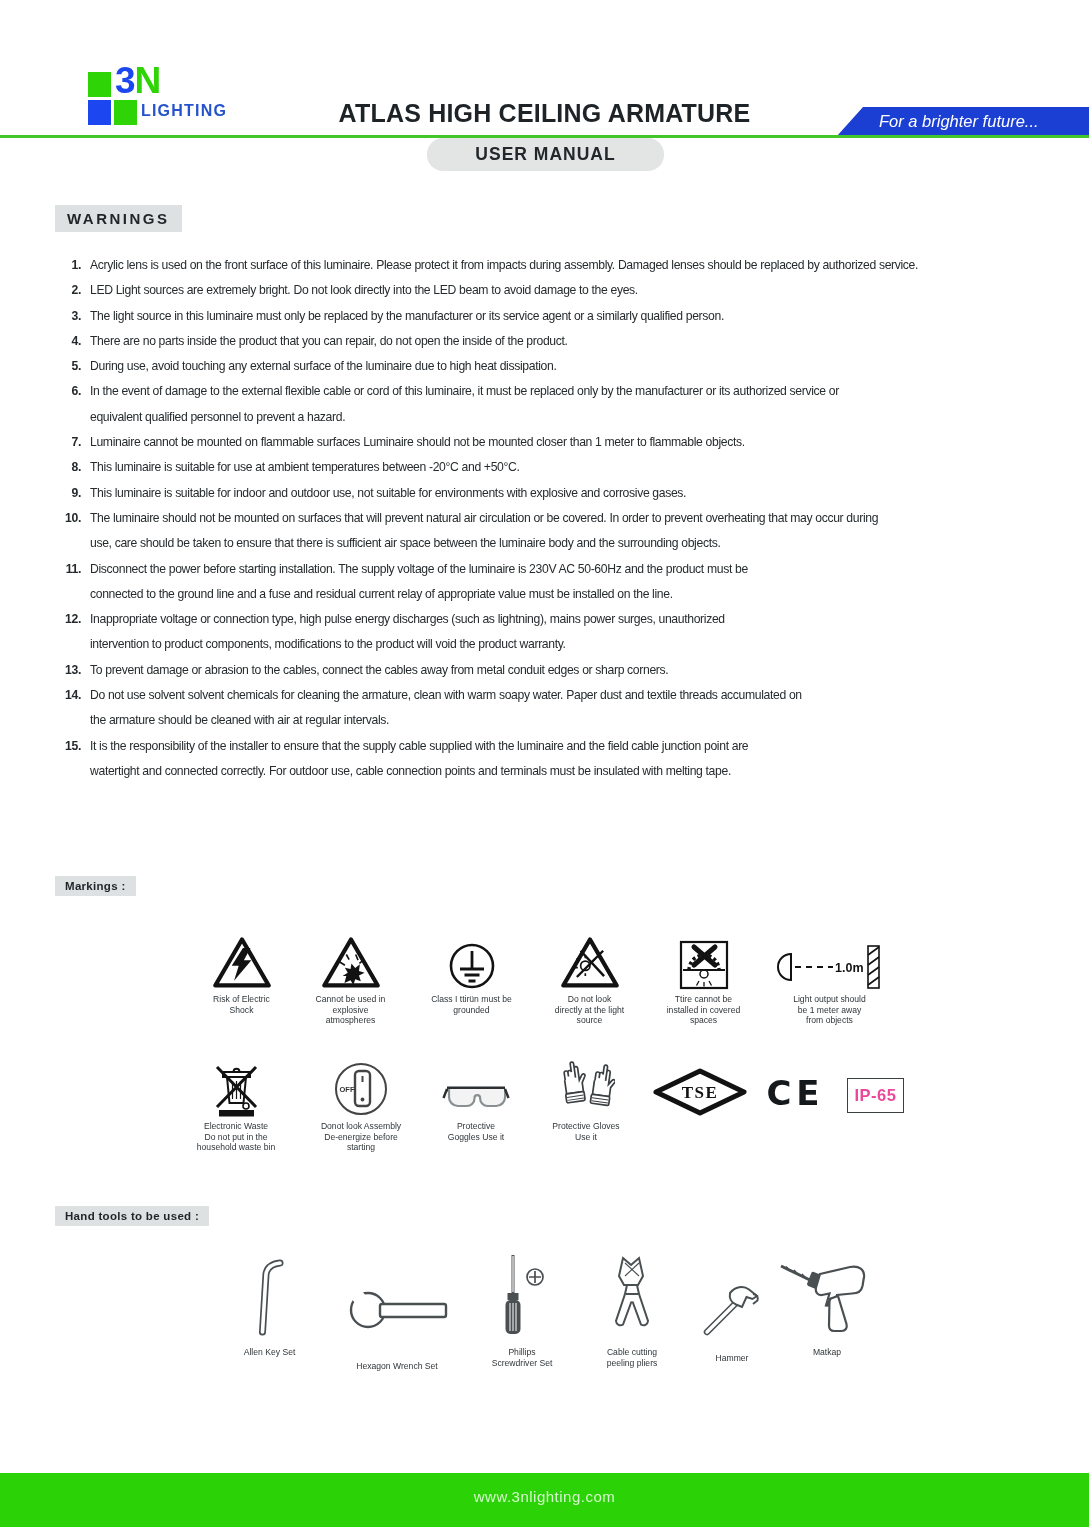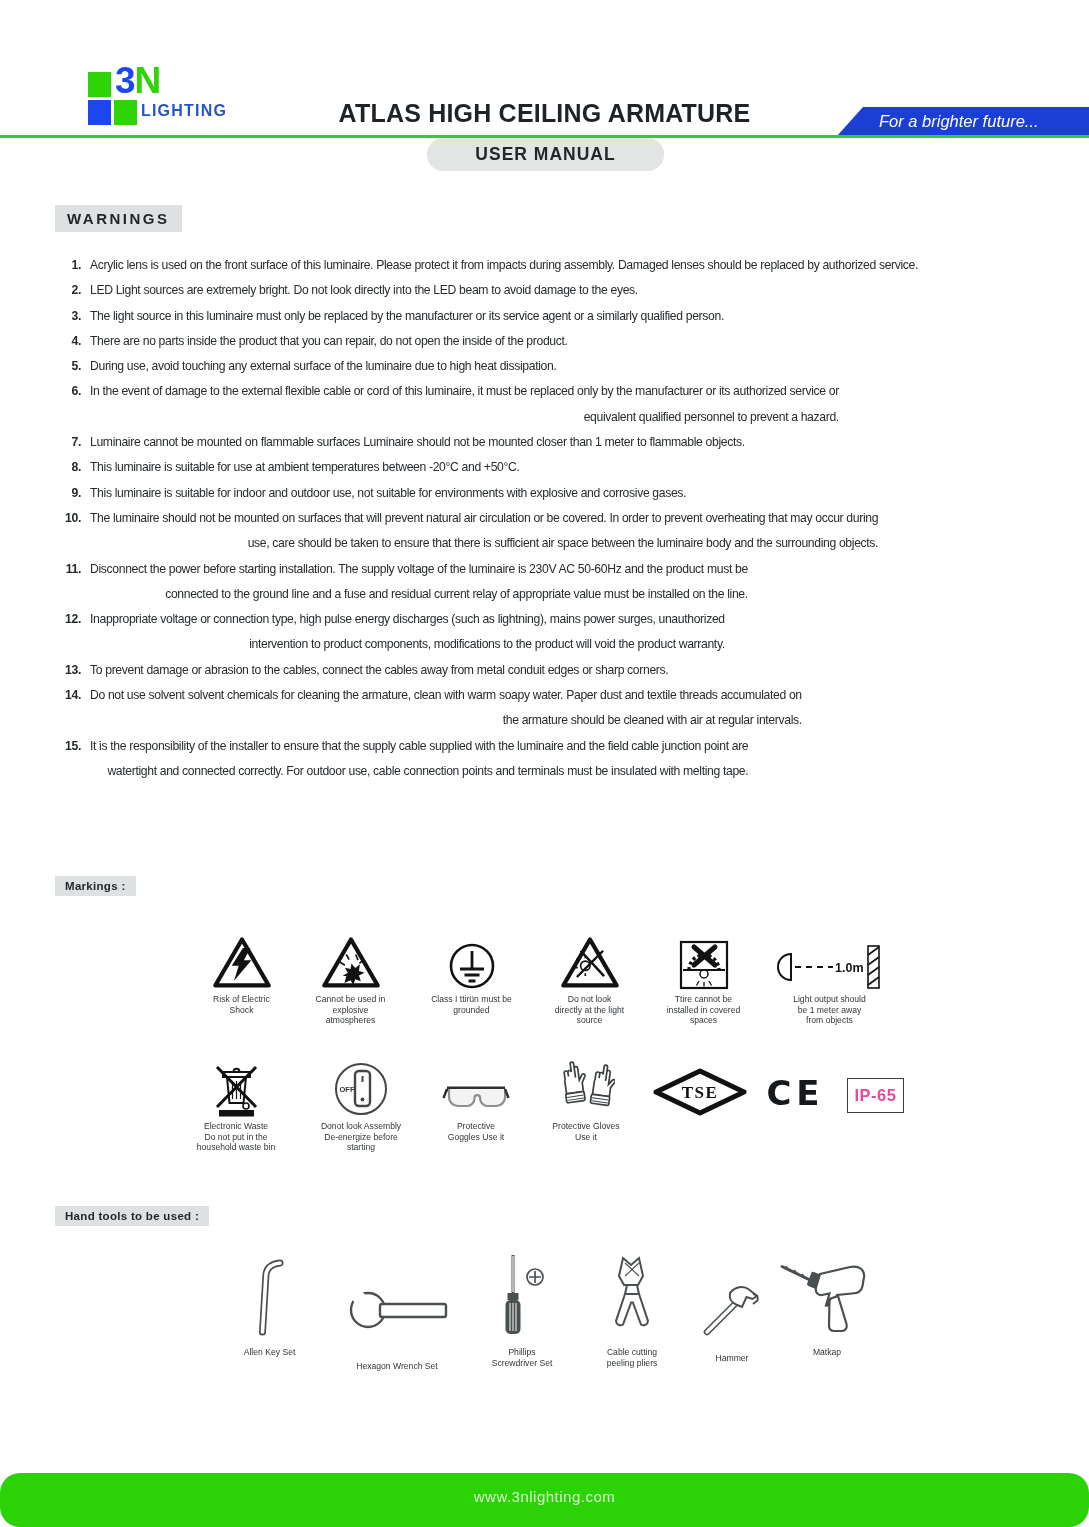--- a/index.html
+++ b/index.html
@@ -26,38 +26,38 @@
     text-align:center;line-height:33px;font-size:17.5px;font-weight:bold;color:#22272b;letter-spacing:1px;}
   
   .sec-head{position:absolute;display:inline-block;background:#dde1e1;color:#1e2428;font-weight:bold;}
   .h-warn{left:55px;top:205px;padding:5px 12px;font-size:15px;letter-spacing:2.5px;}
   .h-mark{left:55px;top:876px;padding:4px 10px;font-size:11.5px;letter-spacing:.3px;}
   .h-tools{left:55px;top:1206px;padding:4px 10px;font-size:11.5px;letter-spacing:.3px;}
   
   .warn-list{position:absolute;left:60px;top:253px;width:1005px;}
   .warn-item{display:flex;}
   .warn-num{width:21px;text-align:right;font-weight:bold;font-size:12.2px;line-height:25.3px;letter-spacing:-.3px;flex:none;}
-  .warn-txt{margin-left:9px;font-size:12.2px;line-height:25.3px;letter-spacing:-.35px;white-space:pre-wrap;color:#262b2e;text-align:right;}
+  .warn-txt{margin-left:9px;font-size:12.2px;line-height:25.3px;letter-spacing:-.35px;white-space:pre-wrap;color:#262b2e;}
   
   .iconrow{position:absolute;left:0;right:0;display:flex;justify-content:center;align-items:flex-start;}
   .row-mark1{top:930px;}
   .row-mark2{top:1055px;}
   .row-tools{top:1248px;}
   .cell{display:flex;flex-direction:column;align-items:center;flex:none;}
   .icobox{display:flex;align-items:flex-end;justify-content:center;}
   .row-mark1 .icobox{height:60px;}
   .row-mark2 .icobox{height:62px;}
   .row-tools .icobox{height:92px;}
   .ic-label{margin-top:4px;font-size:8.6px;line-height:10.6px;text-align:center;white-space:pre-line;color:#30363a;}
   .row-tools .ic-label{margin-top:7px;}
   .ce-mark{font-size:34px;font-weight:bold;color:#15191c;letter-spacing:5px;font-family:"DejaVu Sans",sans-serif;margin-bottom:4px;}
   .ip-box{border:1.6px solid #3a3f42;padding:7px 7px;font-size:16.5px;font-weight:bold;color:#ec4899;margin-bottom:4px;letter-spacing:.5px;}
   
   .footer{position:absolute;left:0;top:1473px;width:100%;height:54px;background:#2bd306;
-    display:flex;justify-content:center;border-radius:20px;}
+    display:flex;justify-content:center;}
   .footer span{margin-top:15px;font-size:15px;color:#ffffff;opacity:.8;letter-spacing:.5px;}
 </style>
 </head>
 <body>
 
 <div class="logo">
   <span class="sq sq-g1"></span>
   <span class="sq sq-b"></span>
   <span class="sq sq-g2"></span>
   <span class="brand3n"><span class="c1">3</span><span class="c2">N</span></span>

